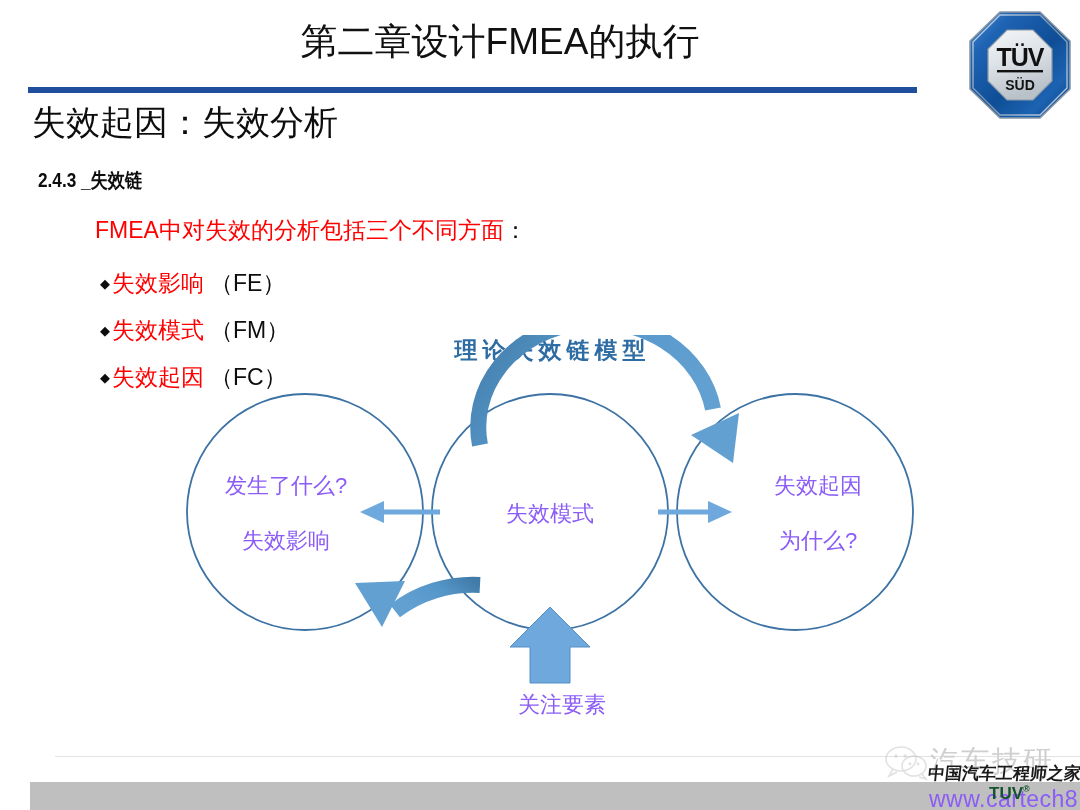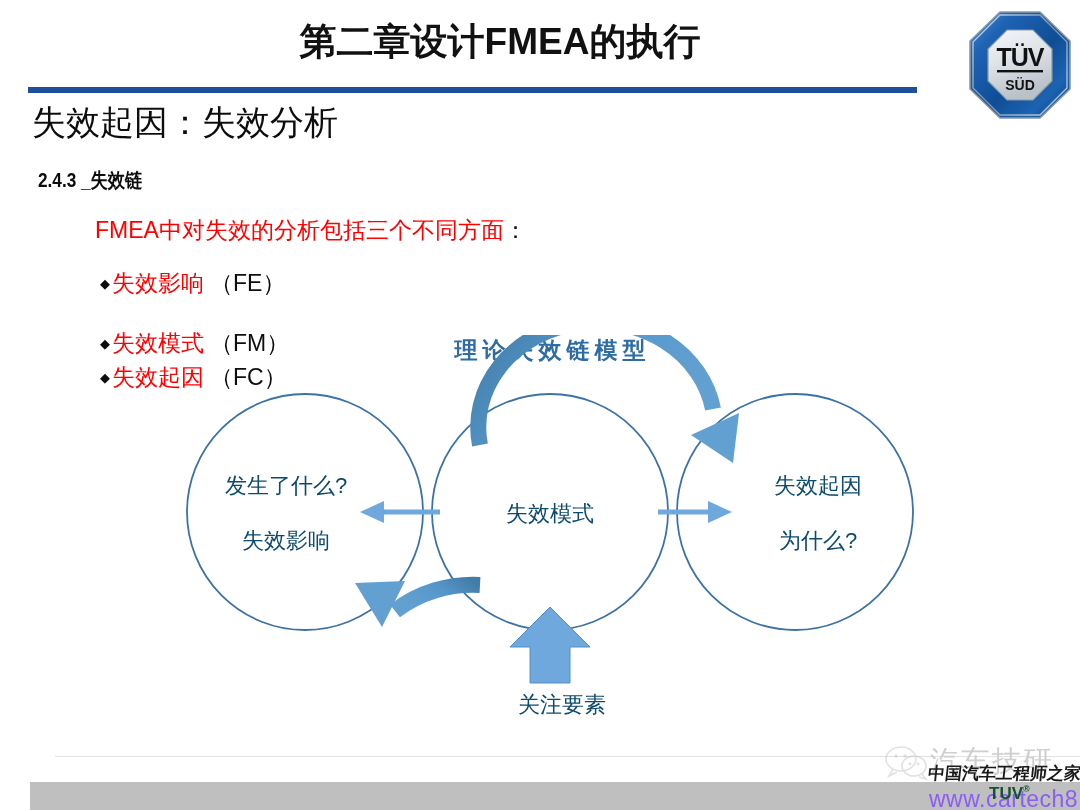--- a/index.html
+++ b/index.html
@@ -20,21 +20,21 @@
   }
 
   
   #slide-title {
     position: absolute;
     left: 0;
     top: 22px;
     width: 1000px;
     text-align: center;
     font-size: 37px;
-    font-weight: bold;
+    font-weight: normal;
     color: #111111;
     letter-spacing: 0px;
     line-height: 1.1;
     white-space: nowrap;
   }
   #header-rule {
     position: absolute;
     left: 28px;
     top: 87px;
     width: 889px;
@@ -95,21 +95,21 @@
     font-size: 13px;
     color: #0d0d0d;
     vertical-align: 3px;
     margin-right: 2px;
   }
   .bullet-row .code {
     color: #0d0d0d;
     margin-left: 6px;
   }
   #bullet-0 { top: 268px; }
-  #bullet-1 { top: 315px; margin-top: 13px; }
+  #bullet-1 { top: 315px; }
   #bullet-2 { top: 362px; }
 
   
   #diagram {
     position: absolute;
     left: 150px;
     top: 335px;
     width: 800px;
     height: 400px;
   }
@@ -127,21 +127,21 @@
     white-space: nowrap;
   }
   #diagram-svg {
     position: absolute;
     left: 0;
     top: 0;
   }
   .circle-label {
     position: absolute;
     font-size: 22px;
-    color: #0c4a6e;
+    color: #8b5cf6;
     white-space: nowrap;
     text-align: center;
   }
   #lbl-left-a  { left: 46px;  top: 136px; width: 180px; }
   #lbl-left-b  { left: 46px;  top: 191px; width: 180px; }
   #lbl-center  { left: 300px; top: 164px; width: 200px; }
   #lbl-right-a { left: 578px; top: 136px; width: 180px; }
   #lbl-right-b { left: 578px; top: 191px; width: 180px; }
   #lbl-focus   { left: 312px; top: 355px; width: 200px; }
 

